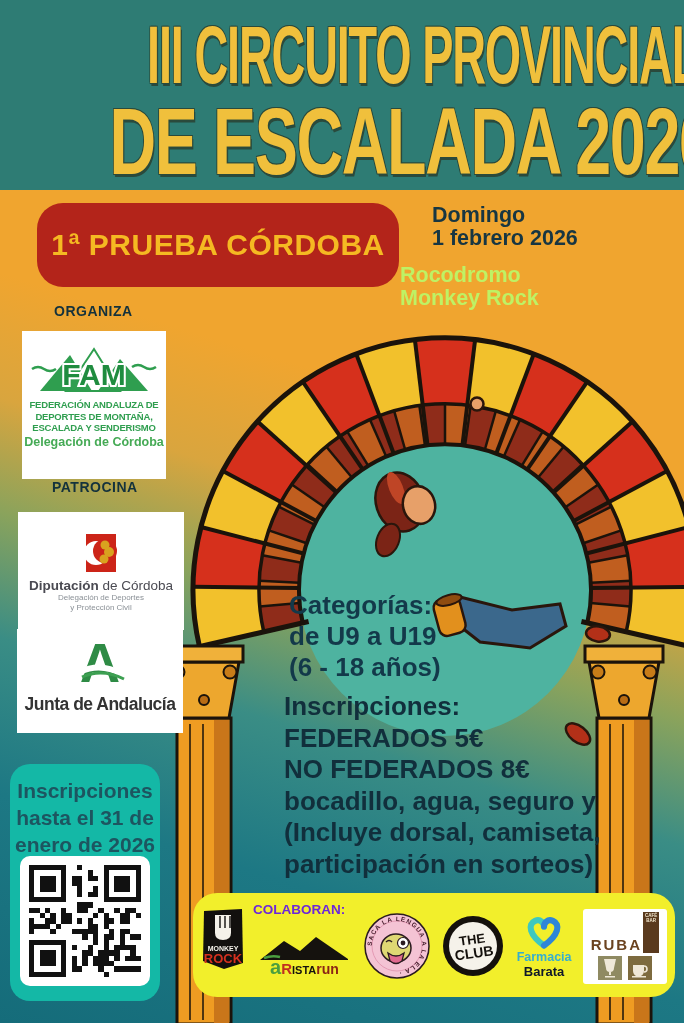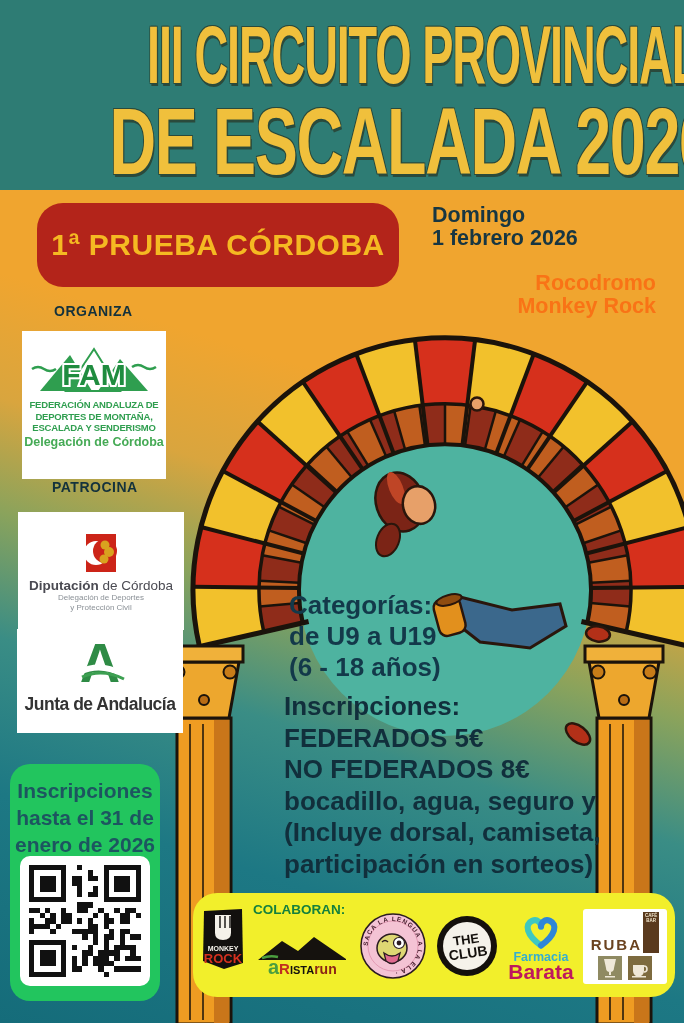--- a/index.html
+++ b/index.html
@@ -13,55 +13,55 @@
   .ov{position:absolute;z-index:2;}
   
   .t1,.t2{width:684px;text-align:center;white-space:nowrap;color:#f0c03c;line-height:1;letter-spacing:-2px;
     text-shadow:2px 3px 0 #2a4a3c,-1px -1px 0 #2a4a3c,1px -1px 0 #2a4a3c,-1px 1px 0 #2a4a3c;}
   .t1{top:14px;font-size:82px;transform:scaleX(.57);}
   .t2{top:94px;font-size:95px;transform:scaleX(.68);}
   
   .badge{left:37px;top:203px;width:362px;height:84px;background:#b3241a;border-radius:26px;
     display:flex;align-items:center;justify-content:center;color:#f5b922;font-size:30px;letter-spacing:.5px;}
   .dateblk{left:432px;top:204px;color:#173642;font-size:21.5px;line-height:23px;}
-  .venueblk{left:400px;top:264px;width:256px;text-align:right;color:#f97316;font-size:21.5px;line-height:23px;margin-top:8px;}
+  .venueblk{left:400px;top:264px;width:256px;text-align:left;color:#bef264;font-size:21.5px;line-height:23px;}
   .slabel{color:#14323c;font-size:14px;letter-spacing:.5px;text-align:center;}
   
   .card{background:#fff;text-align:center;overflow:hidden;}
   .fam-card{left:22px;top:331px;width:144px;height:140px;padding-top:8px;}
   .fam-line{font-size:9.5px;line-height:11.5px;color:#2f9e4f;letter-spacing:-.2px;}
   .fam-deleg{font-size:12.5px;line-height:16px;color:#45aa55;}
   .dipu-card{left:18px;top:512px;width:166px;height:97px;padding-top:21px;}
   .dipu-name{font-size:13.5px;color:#4a4a52;margin-top:1px;}
   .dipu-name .bld{font-weight:bold;}
   .dipu-name .rst{font-weight:normal;}
   .dipu-sub{font-size:8px;line-height:9.5px;color:#8a9096;font-weight:normal;}
   .junta-card{left:17px;top:629px;width:166px;height:101px;padding-top:3px;}
   .junta-name{font-size:17.5px;color:#333;letter-spacing:-.5px;}
   
   .catblk{left:289px;top:590px;color:#13394a;font-size:26px;line-height:31px;}
   .insblk{left:284px;top:691px;color:#112f3c;font-size:26px;line-height:31.5px;}
   
-  .deadline{left:10px;top:764px;width:150px;height:237px;background:#22c55e;border-radius:20px;
+  .deadline{left:10px;top:764px;width:150px;height:237px;background:#14b8a6;border-radius:20px;
     text-align:center;color:#1d5560;font-size:21px;line-height:27px;padding-top:13px;box-sizing:border-box;}
   .qrbox{position:absolute;left:10px;top:92px;width:130px;height:130px;background:#fff;border-radius:10px;
     display:flex;align-items:center;justify-content:center;}
   
   .footer{left:193px;top:893px;width:482px;height:104px;background:#f2ef2b;border-radius:24px;}
-  .colab-label{position:absolute;left:60px;top:9px;color:#15803d;font-size:13.5px;}
+  .colab-label{position:absolute;left:60px;top:9px;color:#6d28d9;font-size:13.5px;}
   .logorow{position:absolute;left:8px;top:6px;width:466px;height:94px;display:flex;align-items:center;justify-content:space-between;}
   .logo{display:flex;flex-direction:column;align-items:center;justify-content:center;}
   .mr-logo{width:44px;height:78px;}
   .arista{width:96px;margin-top:18px;}
   .arista-text{font-size:11px;color:#15120e;line-height:12px;white-space:nowrap;}
   .arista-text .ga{color:#4a9e3f;font-size:20px;}
   .arista-text .rr{color:#c03020;font-size:15px;}
   .arista-text .run{color:#8b2415;font-size:14px;}
   .farm-text1{font-size:12.5px;color:#35aed0;line-height:13px;}
-  .farm-text2{font-size:21px;color:#be185d;line-height:16px;}
+  .farm-text2{font-size:13px;color:#0f172a;line-height:16px;}
   .ruba{width:76px;background:#fff;border-radius:3px;padding:3px 4px 4px;}
   .ruba-top{display:flex;align-items:stretch;justify-content:center;}
   .ruba-name{font-size:15px;color:#6b4320;letter-spacing:2px;margin-top:24px;}
   .ruba-tag{background:#5a3a1e;color:#f5ead0;font-size:4.5px;line-height:5px;font-weight:bold;
     padding:1px 2px;margin-left:1px;text-align:center;}
   .ruba-sq{display:flex;justify-content:center;gap:6px;margin-top:3px;}
 </style>
 </head>
 <body>
 

